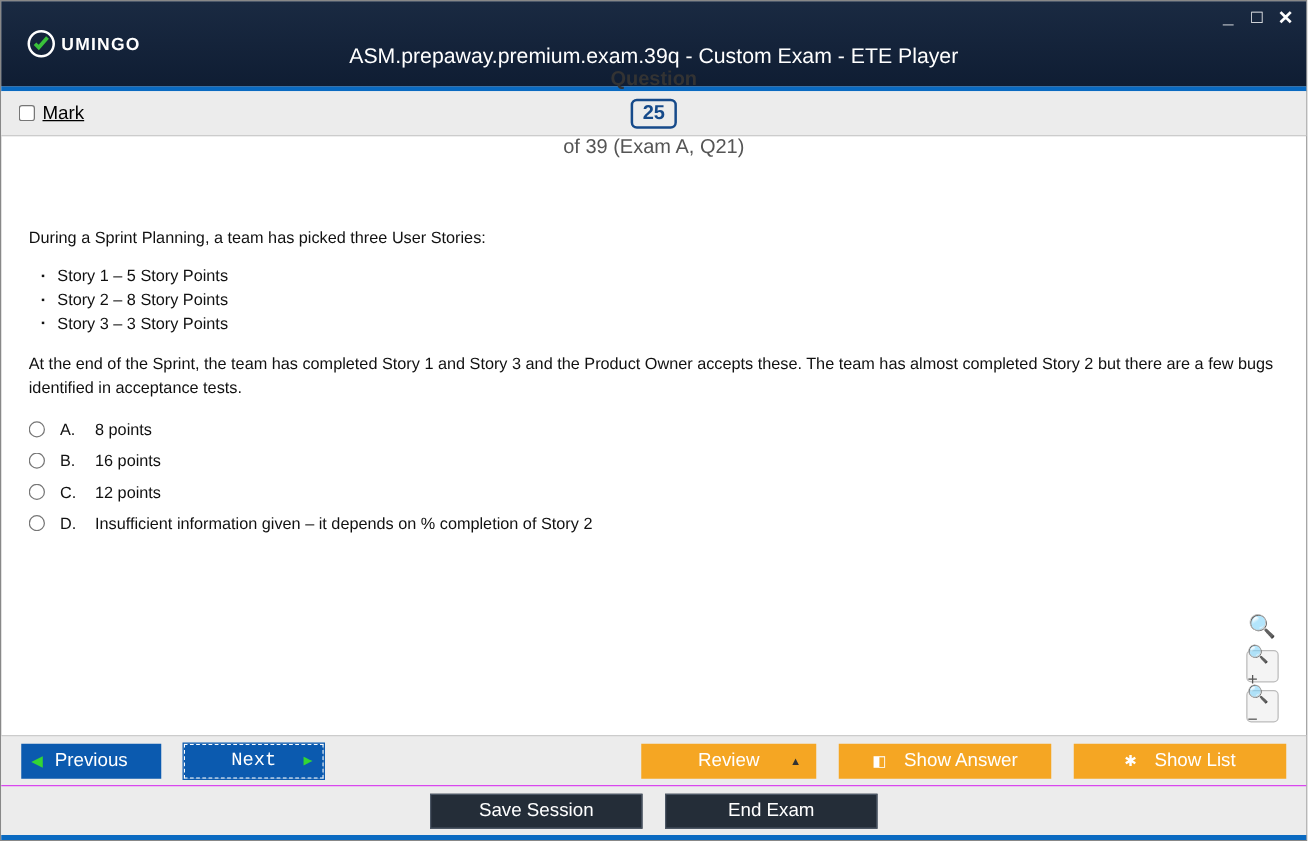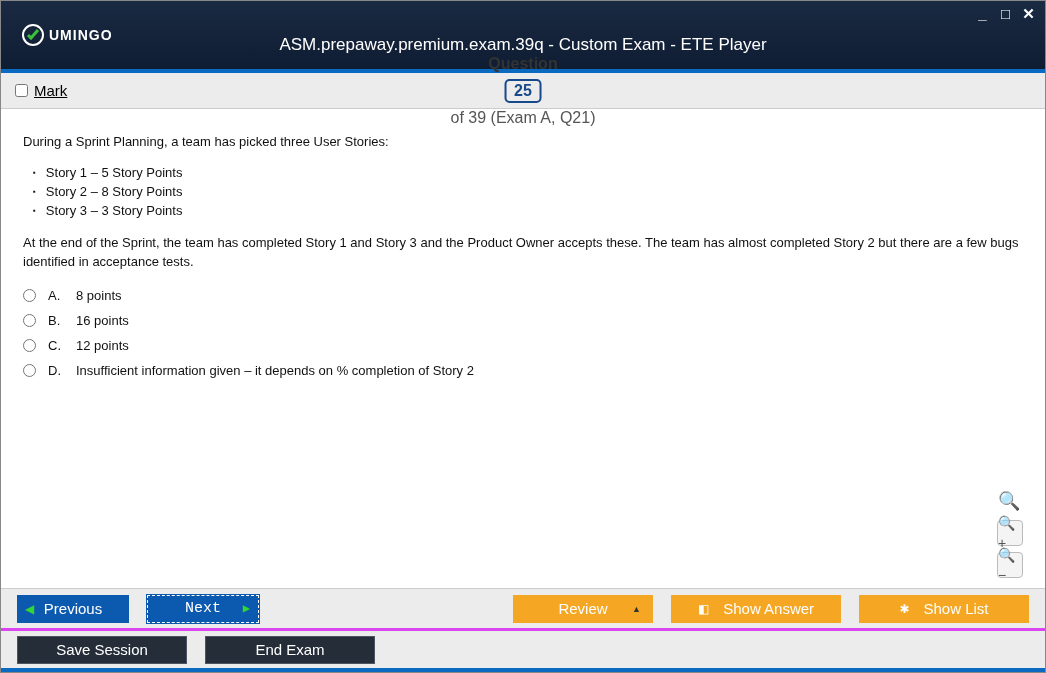--- a/index.html
+++ b/index.html
@@ -12,21 +12,21 @@
 .win-controls { position:absolute; right:8px; top:4px; display:flex; gap:6px; color:#fff; font-size:15px; font-weight:bold; }
 .win-controls span { cursor:pointer; width:17px; text-align:center; }
 .blue-stripe { height:4px; background:#0a6ac1; }
 .toolbar { height:36px; background:#ececec; border-bottom:1px solid #ccc; display:flex; align-items:center; padding:0 14px; font-size:15px; }
 .mark-wrap { display:flex; align-items:center; gap:6px; }
 .mark-wrap input { width:13px; height:13px; }
 .mark-wrap label { text-decoration:underline;text-align:right; }
 .q-meta { position:absolute; left:50%; transform:translateX(-50%); display:flex; align-items:center; gap:6px; font-size:16px; color:#555;flex-direction:column; }
 .q-meta .qword { font-weight:bold; color:#333; }
 .q-num-box { border:2px solid #164a8a; border-radius:5px; padding:1px 8px; color:#164a8a; font-weight:bold; }
-.content { flex:1; overflow:auto; padding:24px 22px; font-size:13px; color:#111; line-height:1.45; position:relative; }
+.content { flex:1; overflow:auto; padding:24px 22px; font-size:13px; color:#111; line-height:1.45; position:relative;margin-top:48px; }
 .content p { margin-bottom:12px; }
 .content ul { list-style:none; margin:0 0 14px 10px; }
 .content ul li::before { content:"▪"; font-size:8px; margin-right:10px; vertical-align:2px; }
 .options { margin-top:6px; }
 .opt { display:flex; align-items:flex-start; gap:12px; padding:3px 0; }
 .opt input { margin-top:2px; }
 .opt .letter { width:16px; }
 .zoom-ctrls { position:absolute; right:22px; bottom:10px; display:flex; flex-direction:column; gap:6px; }
 .zoom-ctrls .zbtn { width:26px; height:26px; border:1px solid #bbb; border-radius:4px; background:#f4f4f4; display:flex; align-items:center; justify-content:center; font-size:14px; color:#555; cursor:pointer; }
 .zoom-ctrls .zbtn.search { border:none; background:none; color:#ccc; font-size:18px; }
@@ -38,21 +38,21 @@
 .btn-nav .arrow.l { left:8px; color:#34d634; }
 .btn-nav .arrow.r { right:8px; color:#34d634; }
 .spacer { flex:1; }
 .btn-orange { background:#f5a623; }
 .btn-review { width:140px; position:relative; }
 .btn-review .tri { position:absolute; right:12px; font-size:9px; color:#333; }
 .btn-sa { width:170px; gap:14px; }
 .btn-sl { width:170px; gap:14px; }
 .ic-sq { font-size:12px; }
 .ic-list { font-size:12px; }
-.end-row { height:40px; background:#ececec; border-top:3px solid #d946ef; display:flex; align-items:center; justify-content:flex-start; padding:0 16px; gap:18px; }
+.end-row { height:40px; background:#ececec; border-top:1px solid #d946ef; display:flex; align-items:center; justify-content:center; padding:0 16px; gap:18px; }
 .btn-dark { width:170px; background:#242d38; border:1px solid #4b5664; }
 .bottom-stripe { height:4px; background:#0a6ac1; }
 </style>
 </head>
 <body>
 
 <div class="window">
 
   <div class="titlebar">
     <div class="logo">

